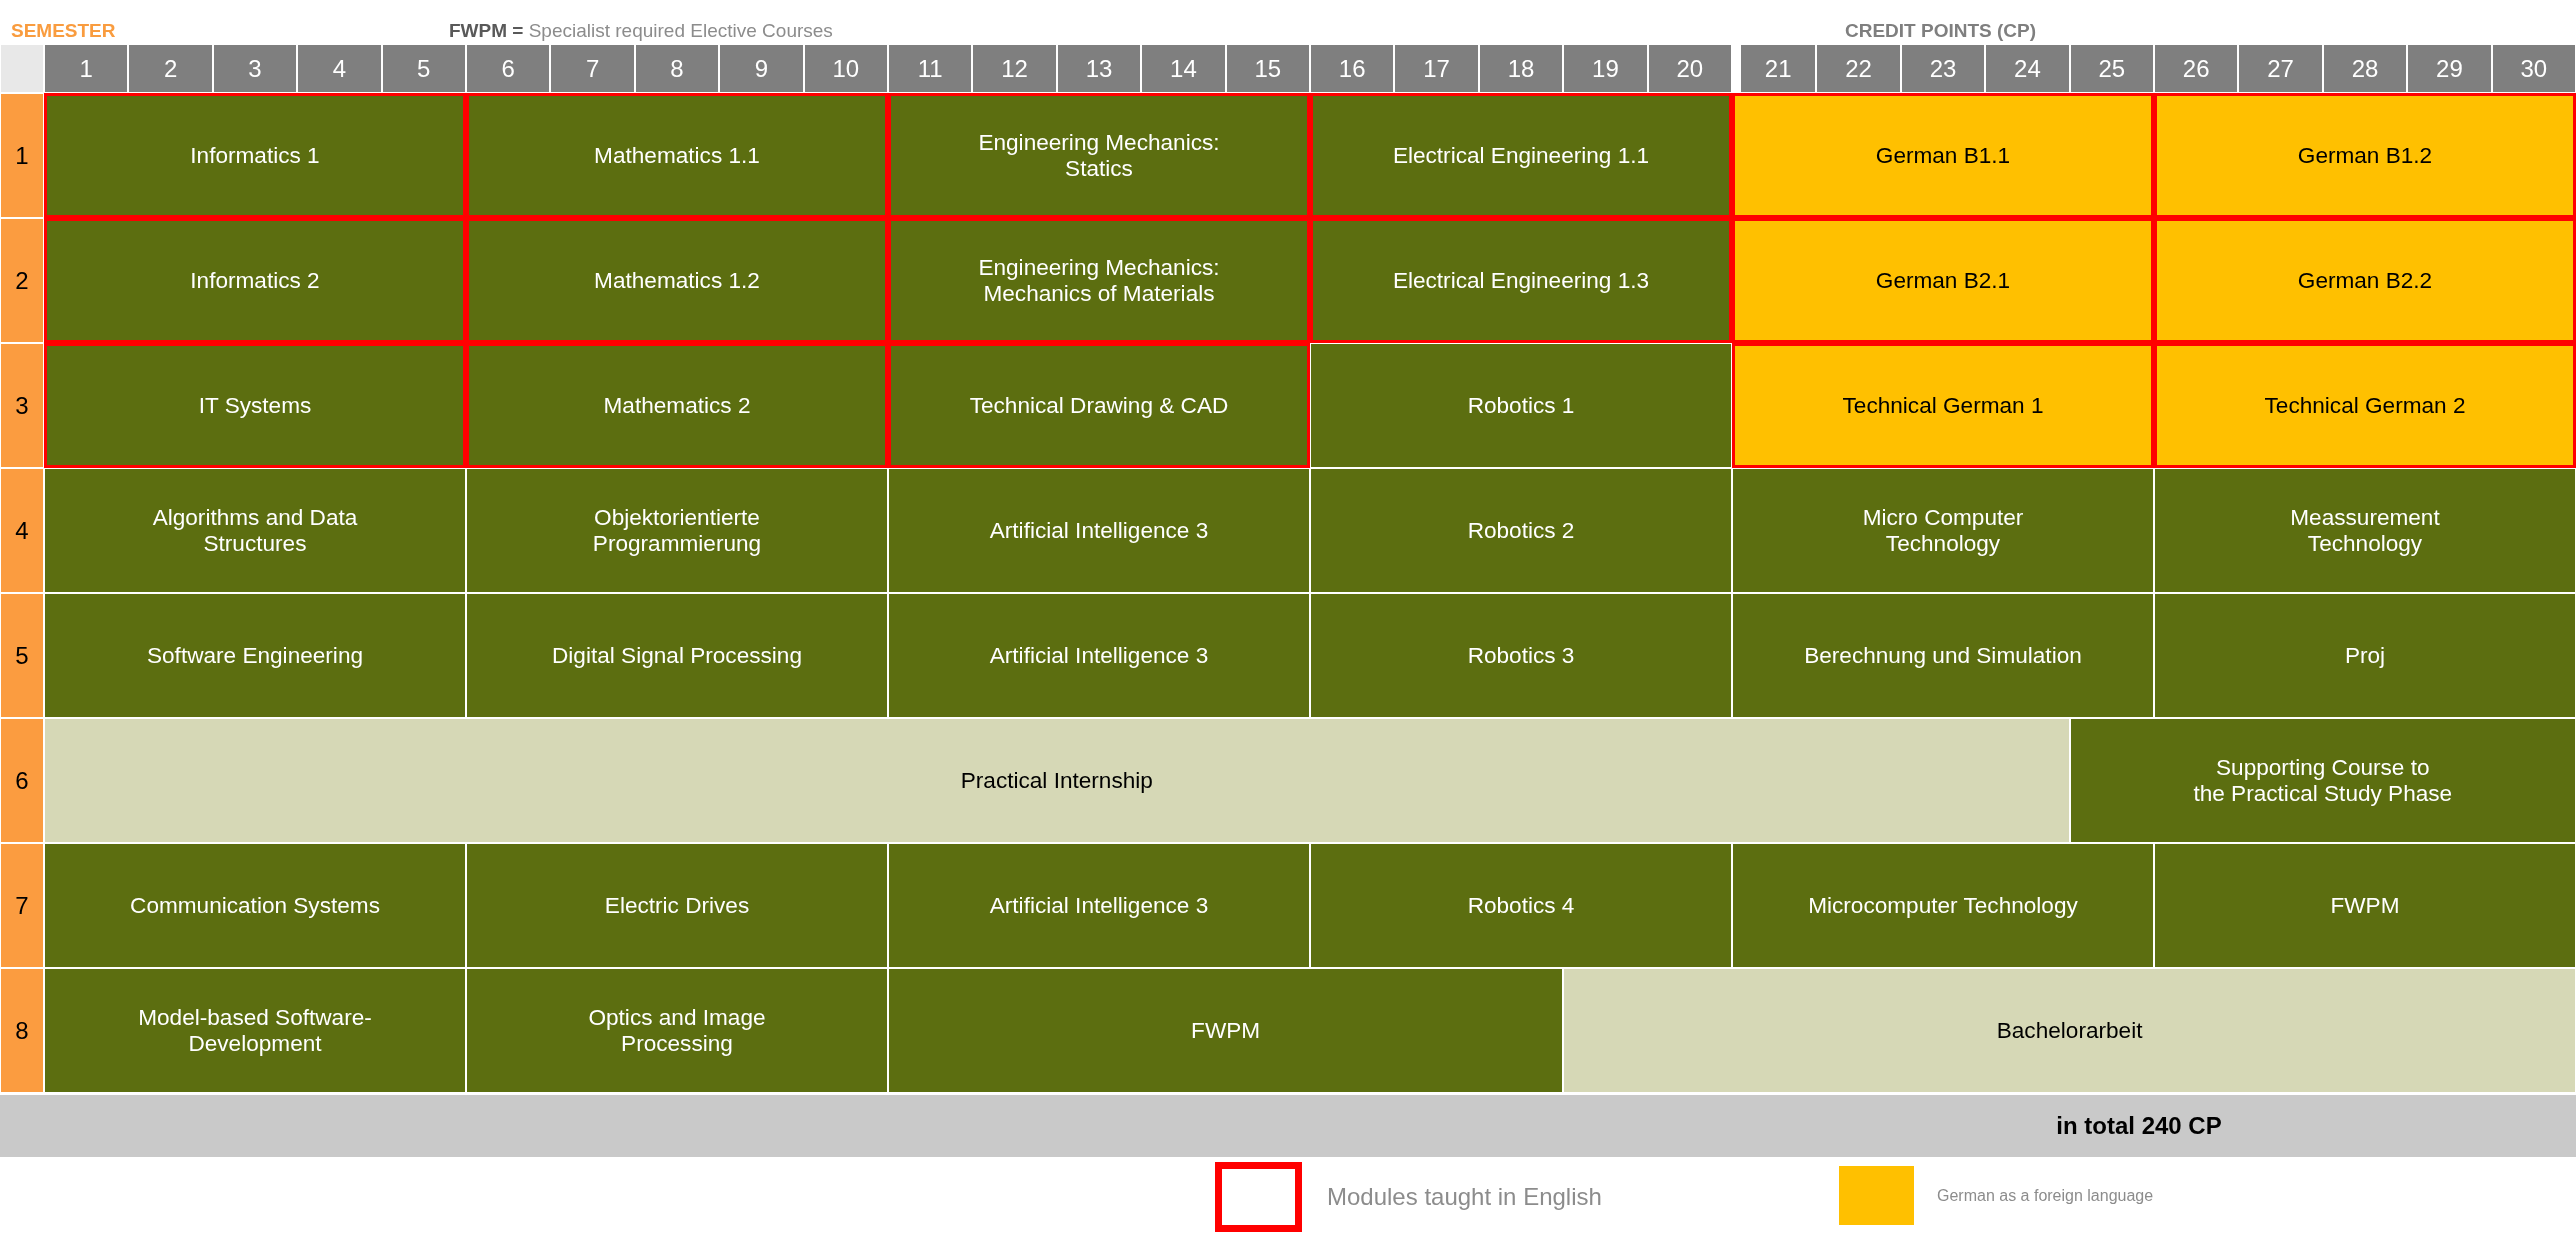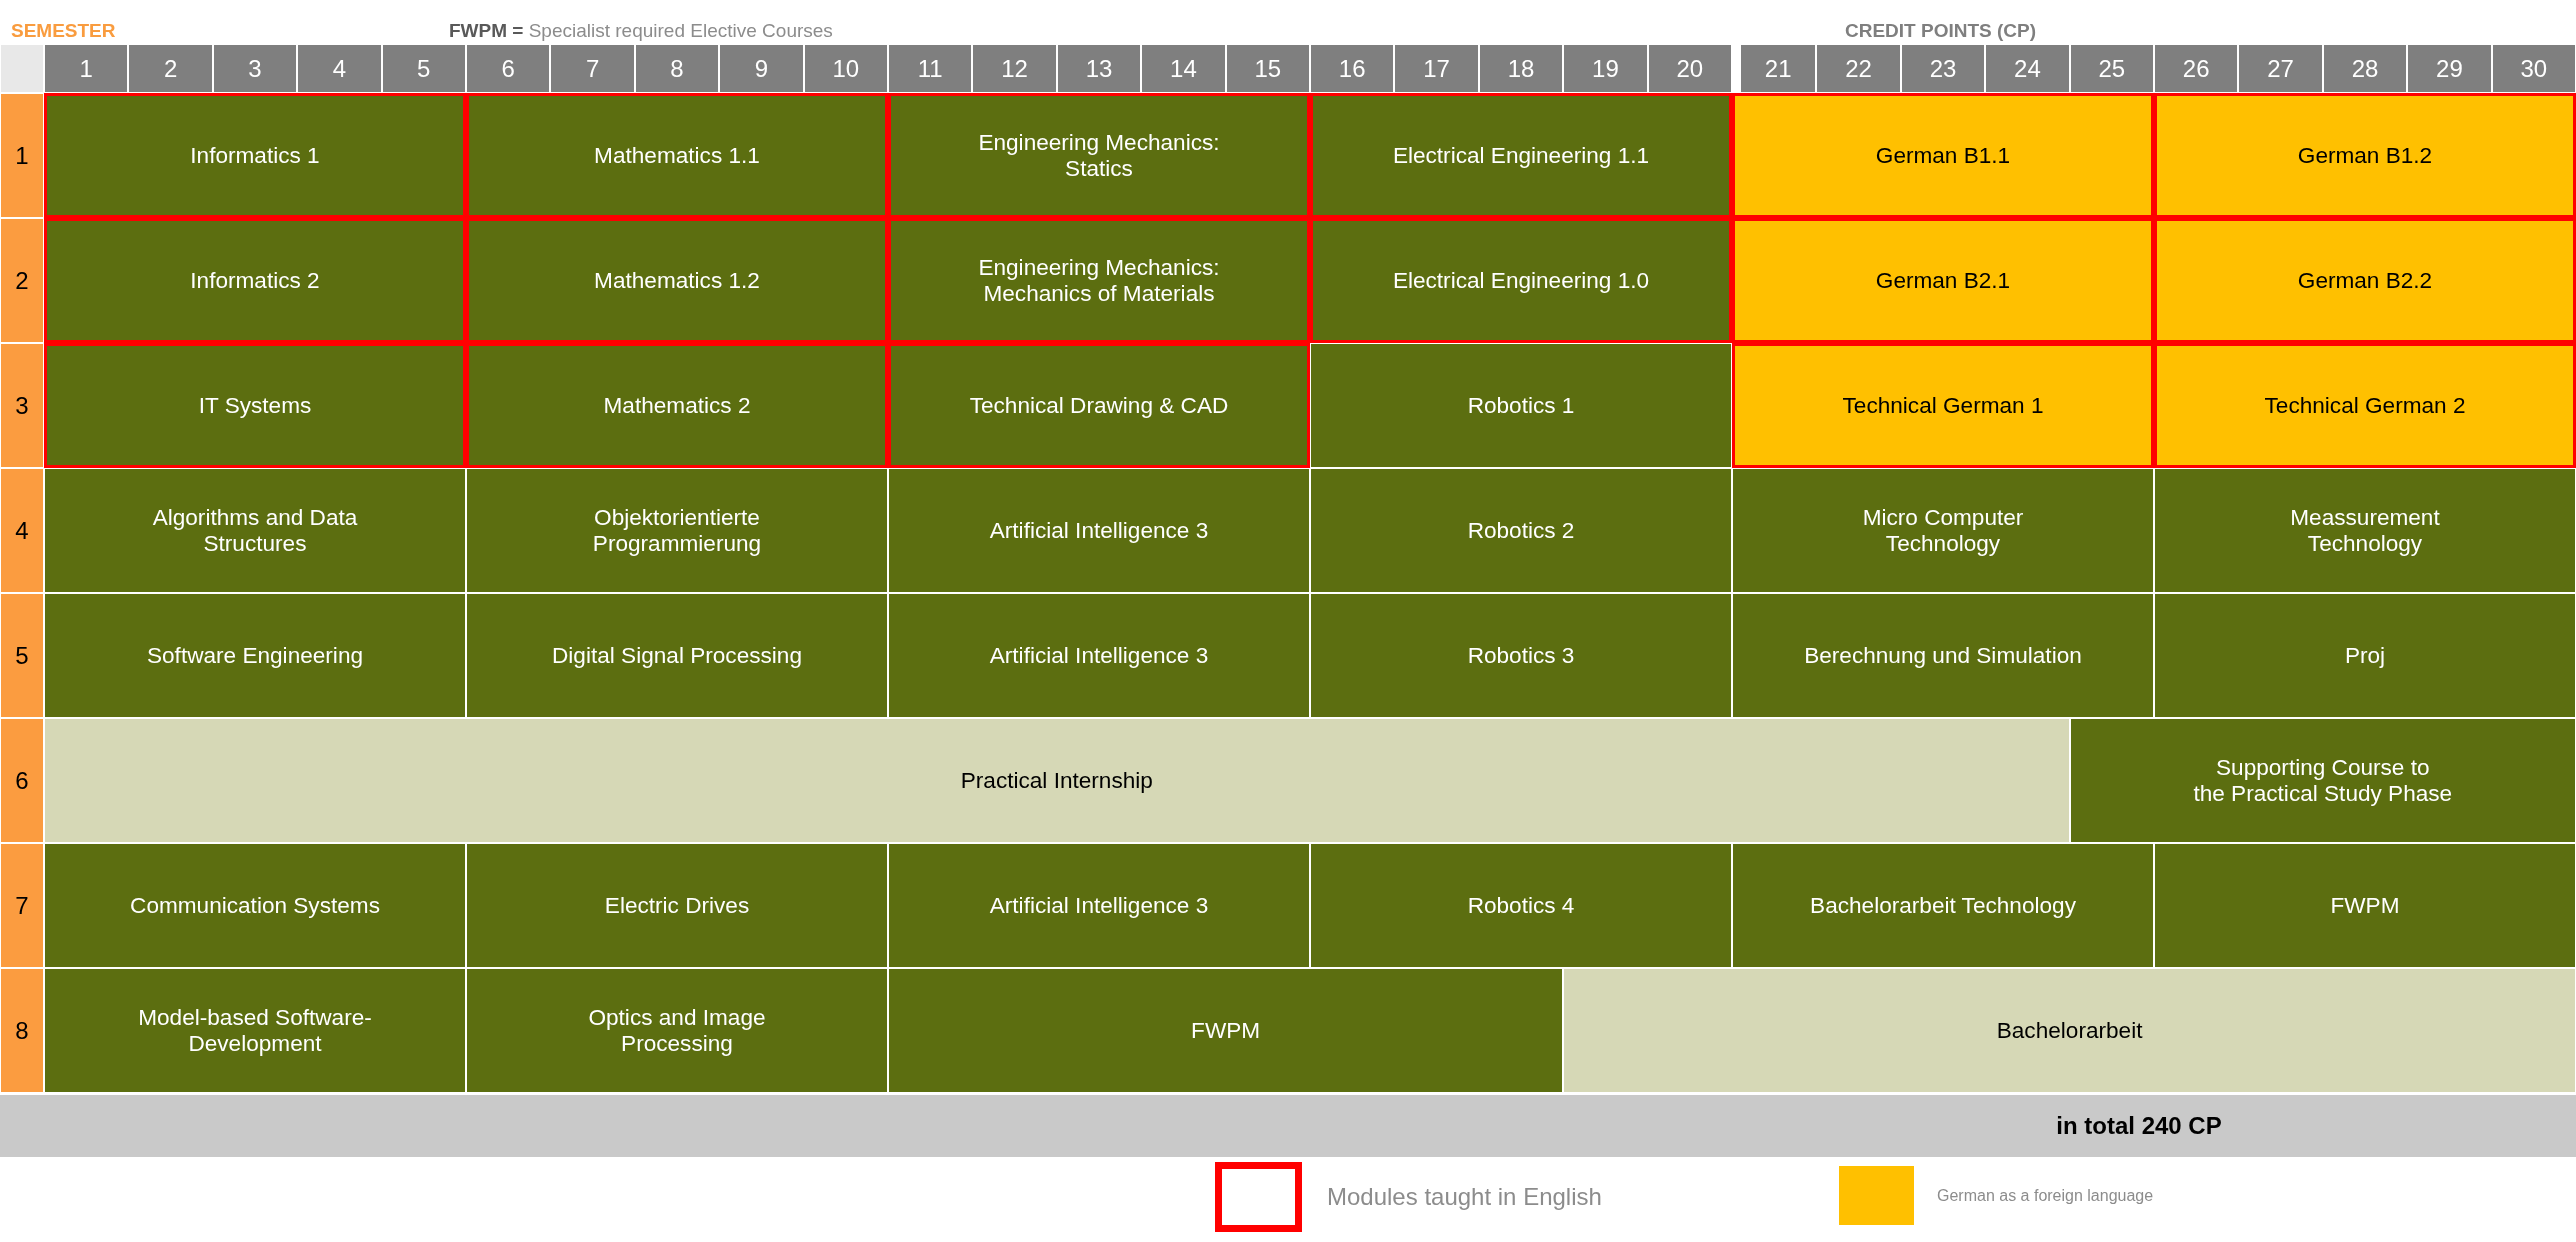--- a/index.html
+++ b/index.html
@@ -107,21 +107,21 @@
       <div class="cell olive english" style="grid-area: 2 / 12 / auto / span 5;">Engineering Mechanics:
 Statics</div>
       <div class="cell olive english" style="grid-area: 2 / 17 / auto / span 5;">Electrical Engineering 1.1</div>
       <div class="cell yellow english" style="grid-area: 2 / 22 / auto / span 5;">German B1.1</div>
       <div class="cell yellow english" style="grid-area: 2 / 27 / auto / span 5;">German B1.2</div>
       <div class="cell sem" style="grid-area: 3 / 1 / auto / span 1;">2</div>
       <div class="cell olive english" style="grid-area: 3 / 2 / auto / span 5;">Informatics 2</div>
       <div class="cell olive english" style="grid-area: 3 / 7 / auto / span 5;">Mathematics 1.2</div>
       <div class="cell olive english" style="grid-area: 3 / 12 / auto / span 5;">Engineering Mechanics:
 Mechanics of Materials</div>
-      <div class="cell olive english" style="grid-area: 3 / 17 / auto / span 5;">Electrical Engineering 1.0</div>
+      <div class="cell olive english" style="grid-area: 3 / 17 / auto / span 5;">Electrical Engineering 1.3</div>
       <div class="cell yellow english" style="grid-area: 3 / 22 / auto / span 5;">German B2.1</div>
       <div class="cell yellow english" style="grid-area: 3 / 27 / auto / span 5;">German B2.2</div>
       <div class="cell sem" style="grid-area: 4 / 1 / auto / span 1;">3</div>
       <div class="cell olive english" style="grid-area: 4 / 2 / auto / span 5;">IT Systems</div>
       <div class="cell olive english" style="grid-area: 4 / 7 / auto / span 5;">Mathematics 2</div>
       <div class="cell olive english" style="grid-area: 4 / 12 / auto / span 5;">Technical Drawing &amp; CAD</div>
       <div class="cell olive" style="grid-area: 4 / 17 / auto / span 5;">Robotics 1</div>
       <div class="cell yellow english" style="grid-area: 4 / 22 / auto / span 5;">Technical German 1</div>
       <div class="cell yellow english" style="grid-area: 4 / 27 / auto / span 5;">Technical German 2</div>
       <div class="cell sem" style="grid-area: 5 / 1 / auto / span 1;">4</div>
@@ -144,21 +144,21 @@
       <div class="cell olive" style="grid-area: 6 / 27 / auto / span 5;">Proj</div>
       <div class="cell sem" style="grid-area: 7 / 1 / auto / span 1;">6</div>
       <div class="cell light" style="grid-area: 7 / 2 / auto / span 24;">Practical Internship</div>
       <div class="cell olive" style="grid-area: 7 / 26 / auto / span 6;">Supporting Course to
 the Practical Study Phase</div>
       <div class="cell sem" style="grid-area: 8 / 1 / auto / span 1;">7</div>
       <div class="cell olive" style="grid-area: 8 / 2 / auto / span 5;">Communication Systems</div>
       <div class="cell olive" style="grid-area: 8 / 7 / auto / span 5;">Electric Drives</div>
       <div class="cell olive" style="grid-area: 8 / 12 / auto / span 5;">Artificial Intelligence 3</div>
       <div class="cell olive" style="grid-area: 8 / 17 / auto / span 5;">Robotics 4</div>
-      <div class="cell olive" style="grid-area: 8 / 22 / auto / span 5;">Bachelorarbeit Technology</div>
+      <div class="cell olive" style="grid-area: 8 / 22 / auto / span 5;">Microcomputer Technology</div>
       <div class="cell olive" style="grid-area: 8 / 27 / auto / span 5;">FWPM</div>
       <div class="cell sem" style="grid-area: 9 / 1 / auto / span 1;">8</div>
       <div class="cell olive" style="grid-area: 9 / 2 / auto / span 5;">Model-based Software-
 Development</div>
       <div class="cell olive" style="grid-area: 9 / 7 / auto / span 5;">Optics and Image
 Processing</div>
       <div class="cell olive" style="grid-area: 9 / 12 / auto / span 8;">FWPM</div>
       <div class="cell light" style="grid-area: 9 / 20 / auto / span 12;">Bachelorarbeit</div>
     </div>
 

